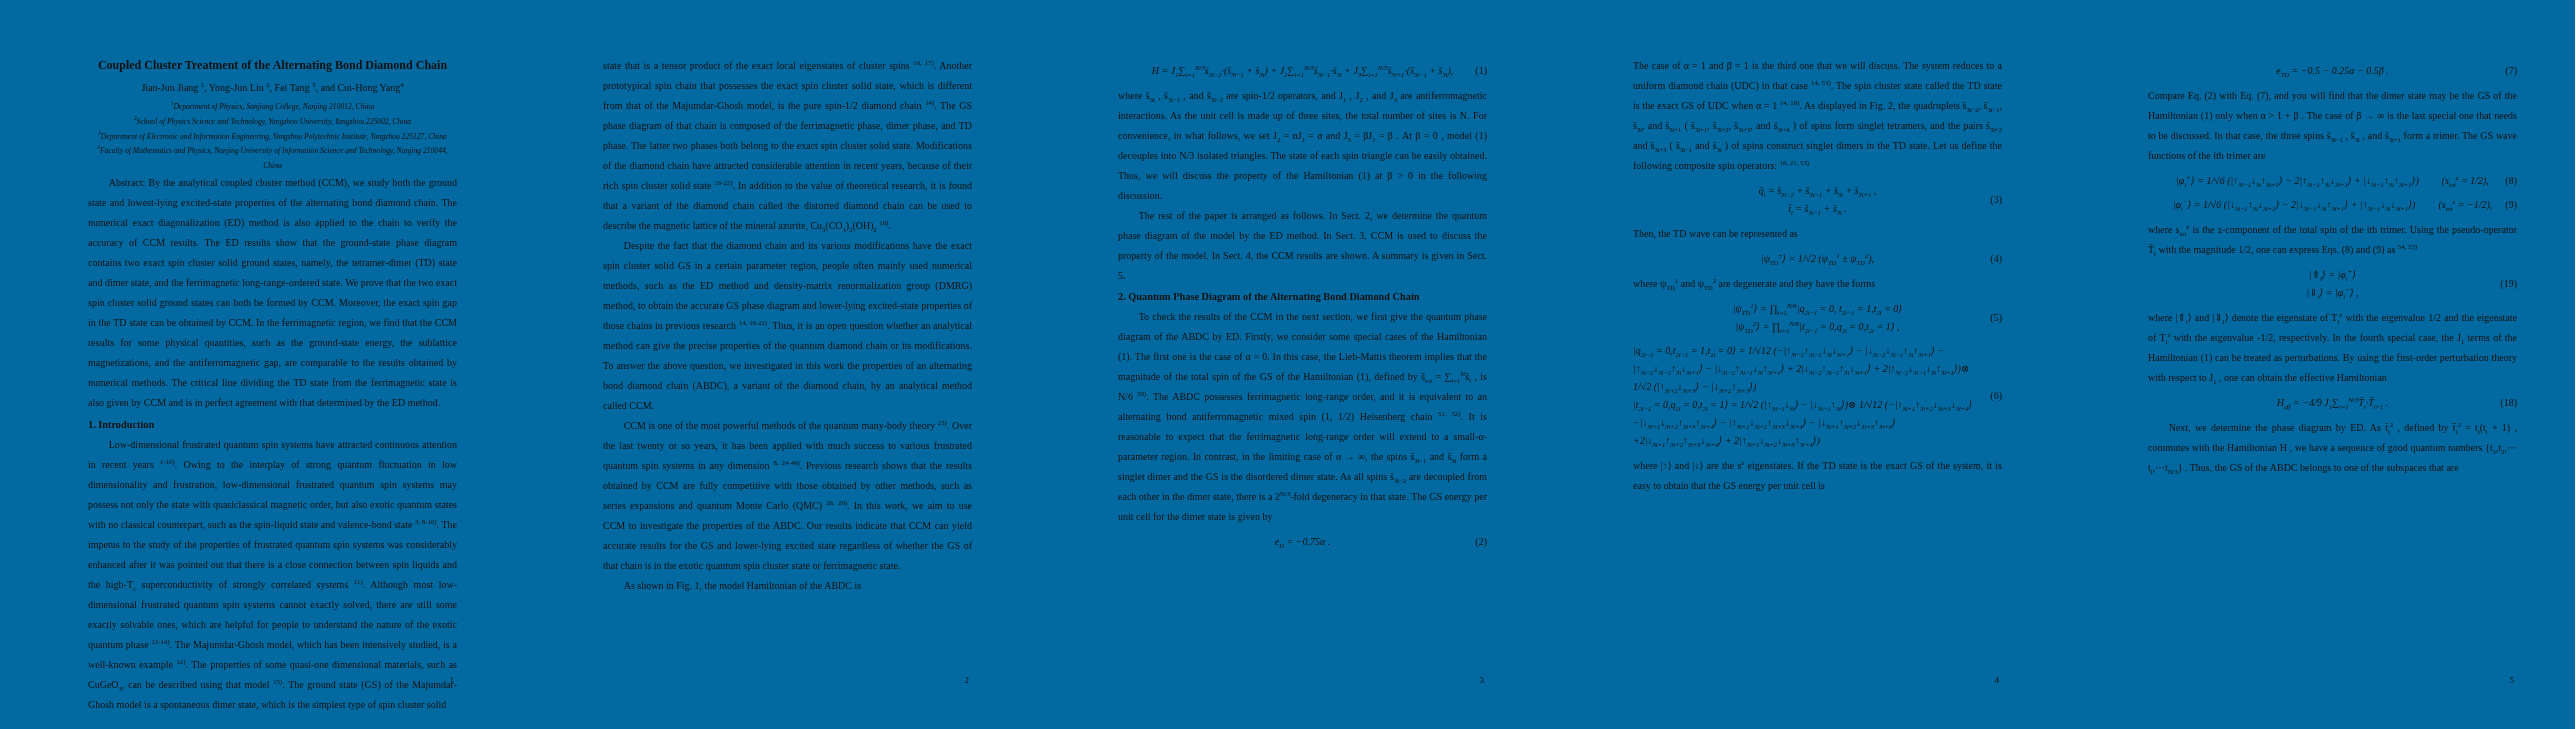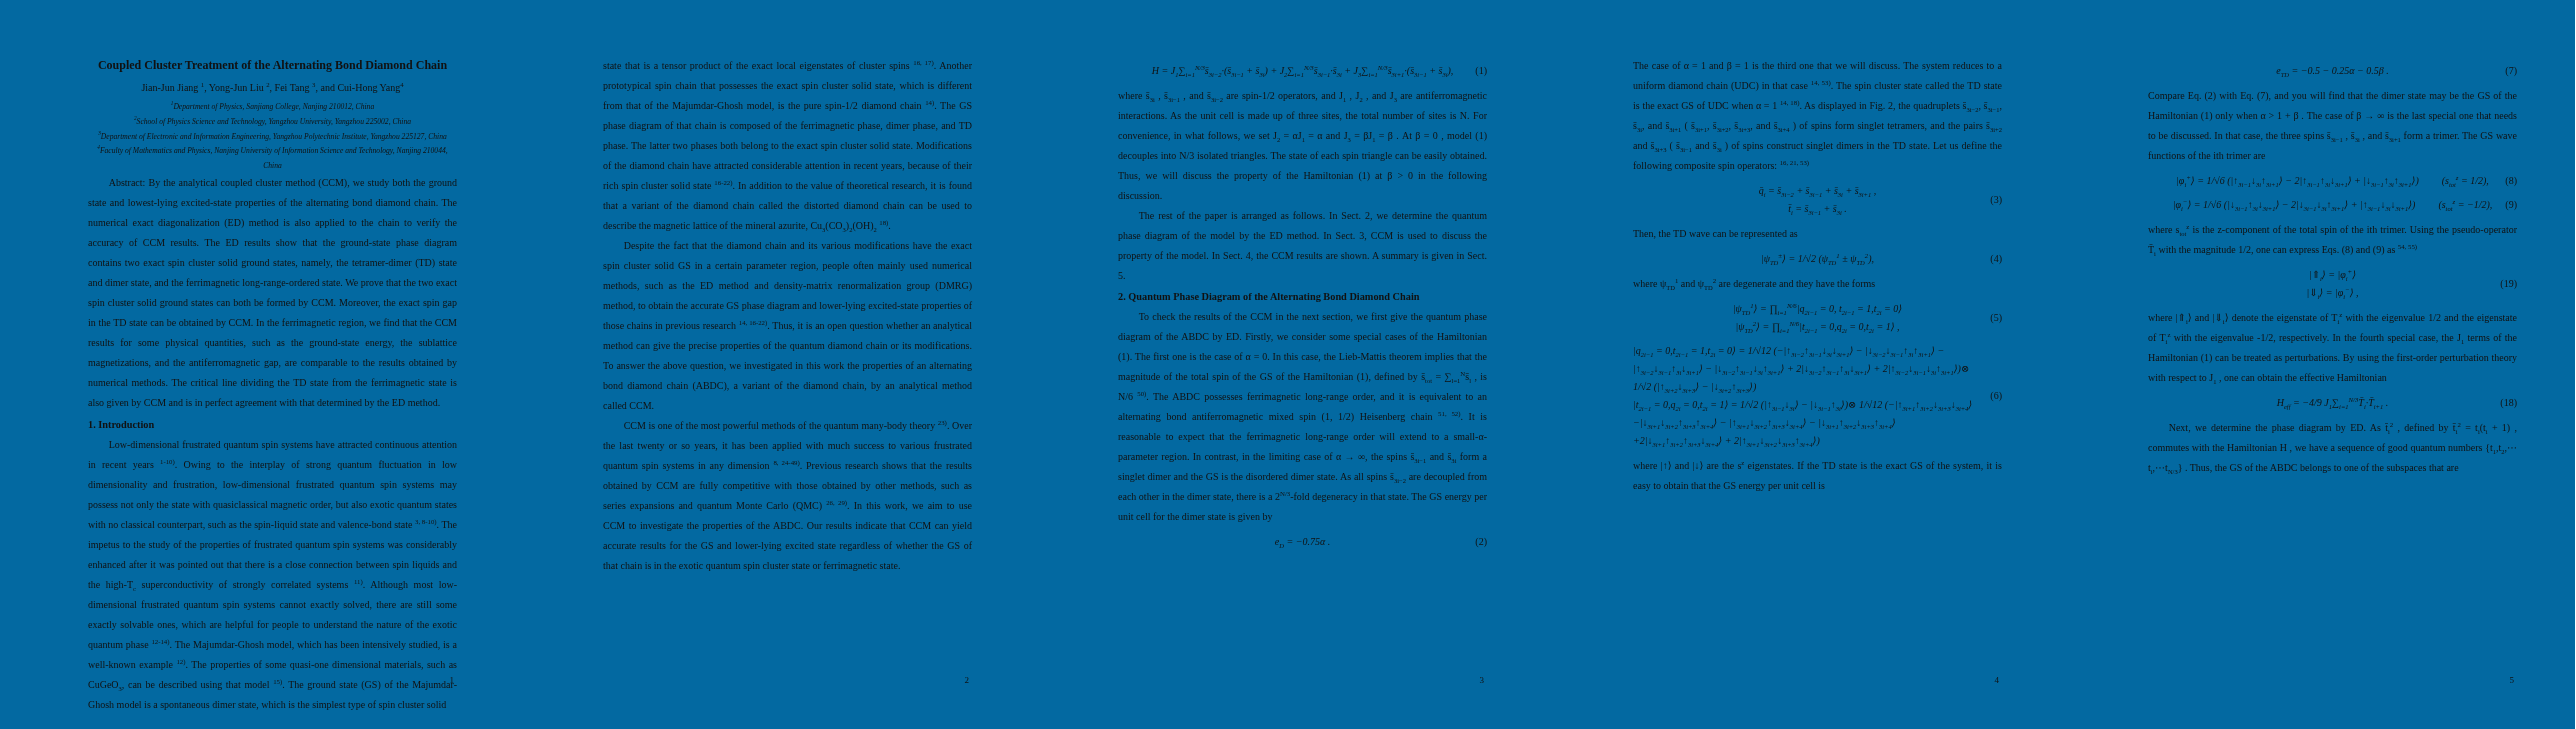--- a/index.html
+++ b/index.html
@@ -38,20 +38,21 @@
       <div class="affil"><sup>4</sup>Faculty of Mathematics and Physics, Nanjing University of Information Science and Technology, Nanjing 210044, China</div>
       <p class="para indent">Abstract: By the analytical coupled cluster method (CCM), we study both the ground state and lowest-lying excited-state properties of the alternating bond diamond chain. The numerical exact diagonalization (ED) method is also applied to the chain to verify the accuracy of CCM results. The ED results show that the ground-state phase diagram contains two exact spin cluster solid ground states, namely, the tetramer-dimer (TD) state and dimer state, and the ferrimagnetic long-range-ordered state. We prove that the two exact spin cluster solid ground states can both be formed by CCM. Moreover, the exact spin gap in the TD state can be obtained by CCM. In the ferrimagnetic region, we find that the CCM results for some physical quantities, such as the ground-state energy, the sublattice magnetizations, and the antiferromagnetic gap, are comparable to the results obtained by numerical methods. The critical line dividing the TD state from the ferrimagnetic state is also given by CCM and is in perfect agreement with that determined by the ED method.</p>
       <div class="heading">1. Introduction</div>
       <p class="para indent">Low-dimensional frustrated quantum spin systems have attracted continuous attention in recent years <sup>1-10)</sup>. Owing to the interplay of strong quantum fluctuation in low dimensionality and frustration, low-dimensional frustrated quantum spin systems may possess not only the state with quasiclassical magnetic order, but also exotic quantum states with no classical counterpart, such as the spin-liquid state and valence-bond state <sup>3, 8-10)</sup>. The impetus to the study of the properties of frustrated quantum spin systems was considerably enhanced after it was pointed out that there is a close connection between spin liquids and the high-T<sub>c</sub> superconductivity of strongly correlated systems <sup>11)</sup>. Although most low-dimensional frustrated quantum spin systems cannot exactly solved, there are still some exactly solvable ones, which are helpful for people to understand the nature of the exotic quantum phase <sup>12-14)</sup>. The Majumdar-Ghosh model, which has been intensively studied, is a well-known example <sup>12)</sup>. The properties of some quasi-one dimensional materials, such as CuGeO<sub>3</sub>, can be described using that model <sup>15)</sup>. The ground state (GS) of the Majumdar-Ghosh model is a spontaneous dimer state, which is the simplest type of spin cluster solid</p>
       <div class="pagenum">1</div>
     </div>
     <div class="page">
       <p class="para">state that is a tensor product of the exact local eigenstates of cluster spins <sup>16, 17)</sup>. Another prototypical spin chain that possesses the exact spin cluster solid state, which is different from that of the Majumdar-Ghosh model, is the pure spin-1/2 diamond chain <sup>14)</sup>. The GS phase diagram of that chain is composed of the ferrimagnetic phase, dimer phase, and TD phase. The latter two phases both belong to the exact spin cluster solid state. Modifications of the diamond chain have attracted considerable attention in recent years, because of their rich spin cluster solid state <sup>16-22)</sup>. In addition to the value of theoretical research, it is found that a variant of the diamond chain called the distorted diamond chain can be used to describe the magnetic lattice of the mineral azurite, Cu<sub>3</sub>(CO<sub>3</sub>)<sub>2</sub>(OH)<sub>2</sub> <sup>18)</sup>.</p>
       <p class="para indent">Despite the fact that the diamond chain and its various modifications have the exact spin cluster solid GS in a certain parameter region, people often mainly used numerical methods, such as the ED method and density-matrix renormalization group (DMRG) method, to obtain the accurate GS phase diagram and lower-lying excited-state properties of those chains in previous research <sup>14, 16-22)</sup>. Thus, it is an open question whether an analytical method can give the precise properties of the quantum diamond chain or its modifications. To answer the above question, we investigated in this work the properties of an alternating bond diamond chain (ABDC), a variant of the diamond chain, by an analytical method called CCM.</p>
       <p class="para indent">CCM is one of the most powerful methods of the quantum many-body theory <sup>23)</sup>. Over the last twenty or so years, it has been applied with much success to various frustrated quantum spin systems in any dimension <sup>8, 24-49)</sup>. Previous research shows that the results obtained by CCM are fully competitive with those obtained by other methods, such as series expansions and quantum Monte Carlo (QMC) <sup>26, 29)</sup>. In this work, we aim to use CCM to investigate the properties of the ABDC. Our results indicate that CCM can yield accurate results for the GS and lower-lying excited state regardless of whether the GS of that chain is in the exotic quantum spin cluster state or ferrimagnetic state.</p>
+      <p class="para indent">As shown in Fig. 1, the model Hamiltonian of the ABDC is</p>
       <div class="pagenum">2</div>
     </div>
     <div class="page">
       <div class="eqrow"><div class="eqmain"><div class="eqline">H = J<sub>1</sub>∑<sub>i=1</sub><sup>N/3</sup>s̄<sub>3i−2</sub>·(s̄<sub>3i−1</sub> + s̄<sub>3i</sub>) + J<sub>2</sub>∑<sub>i=1</sub><sup>N/3</sup>s̄<sub>3i−1</sub>·s̄<sub>3i</sub> + J<sub>3</sub>∑<sub>i=1</sub><sup>N/3</sup>s̄<sub>3i+1</sub>·(s̄<sub>3i−1</sub> + s̄<sub>3i</sub>),</div></div><span class="eqno">(1)</span></div>
       <p class="para">where s̄<sub>3i</sub> , s̄<sub>3i−1</sub> , and s̄<sub>3i−2</sub> are spin-1/2 operators, and J<sub>1</sub> , J<sub>2</sub> , and J<sub>3</sub> are antiferromagnetic interactions. As the unit cell is made up of three sites, the total number of sites is N. For convenience, in what follows, we set J<sub>2</sub> = αJ<sub>1</sub> = α and J<sub>3</sub> = βJ<sub>1</sub> = β . At β = 0 , model (1) decouples into N/3 isolated triangles. The state of each spin triangle can be easily obtained. Thus, we will discuss the property of the Hamiltonian (1) at β &gt; 0 in the following discussion.</p>
       <p class="para indent">The rest of the paper is arranged as follows. In Sect. 2, we determine the quantum phase diagram of the model by the ED method. In Sect. 3, CCM is used to discuss the property of the model. In Sect. 4, the CCM results are shown. A summary is given in Sect. 5.</p>
       <div class="heading">2. Quantum Phase Diagram of the Alternating Bond Diamond Chain</div>
       <p class="para indent">To check the results of the CCM in the next section, we first give the quantum phase diagram of the ABDC by ED. Firstly, we consider some special cases of the Hamiltonian (1). The first one is the case of α = 0. In this case, the Lieb-Mattis theorem implies that the magnitude of the total spin of the GS of the Hamiltonian (1), defined by s̄<sub>tot</sub> = ∑<sub>l=1</sub><sup>N</sup>s̄<sub>l</sub> , is N/6 <sup>50)</sup>. The ABDC possesses ferrimagnetic long-range order, and it is equivalent to an alternating bond antiferromagnetic mixed spin (1, 1/2) Heisenberg chain <sup>51, 52)</sup>. It is reasonable to expect that the ferrimagnetic long-range order will extend to a small-α-parameter region. In contrast, in the limiting case of α → ∞, the spins s̄<sub>3i−1</sub> and s̄<sub>3i</sub> form a singlet dimer and the GS is the disordered dimer state. As all spins s̄<sub>3i−2</sub> are decoupled from each other in the dimer state, there is a 2<sup>N/3</sup>-fold degeneracy in that state. The GS energy per unit cell for the dimer state is given by</p>
       <div class="eqrow"><div class="eqmain"><div class="eqline">e<sub>D</sub> = −0.75α .</div></div><span class="eqno">(2)</span></div>
       <div class="pagenum">3</div>

